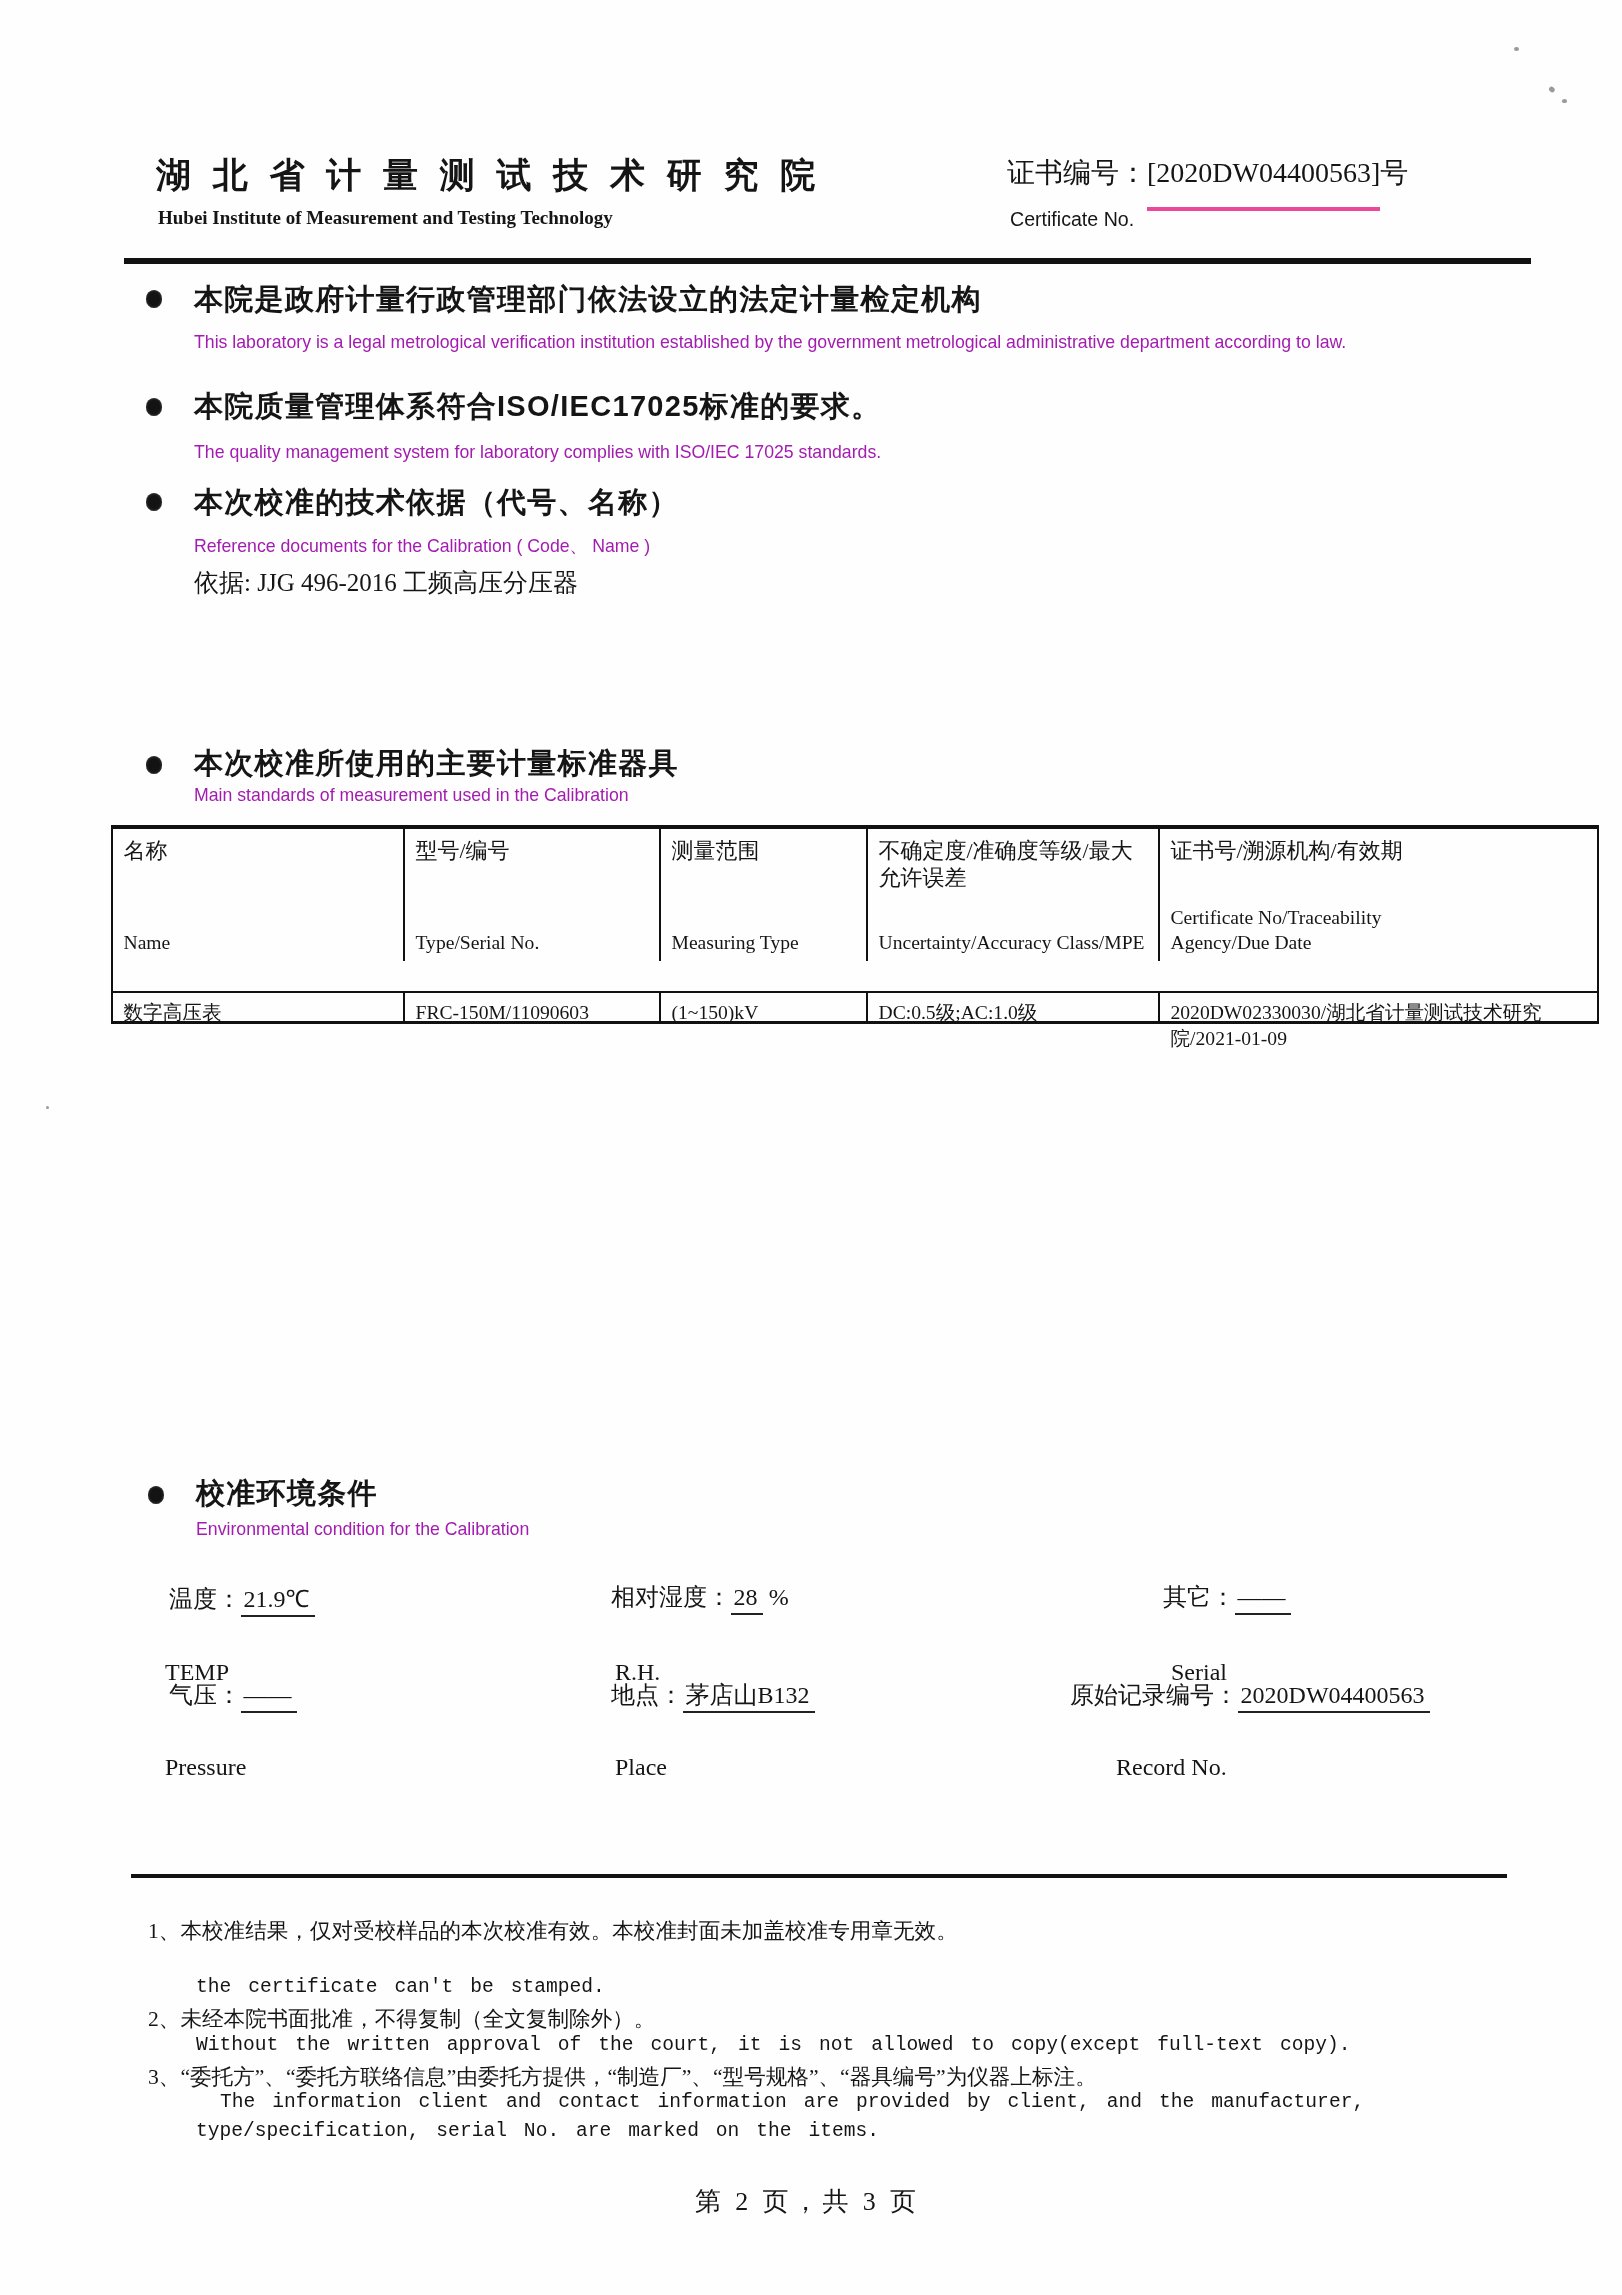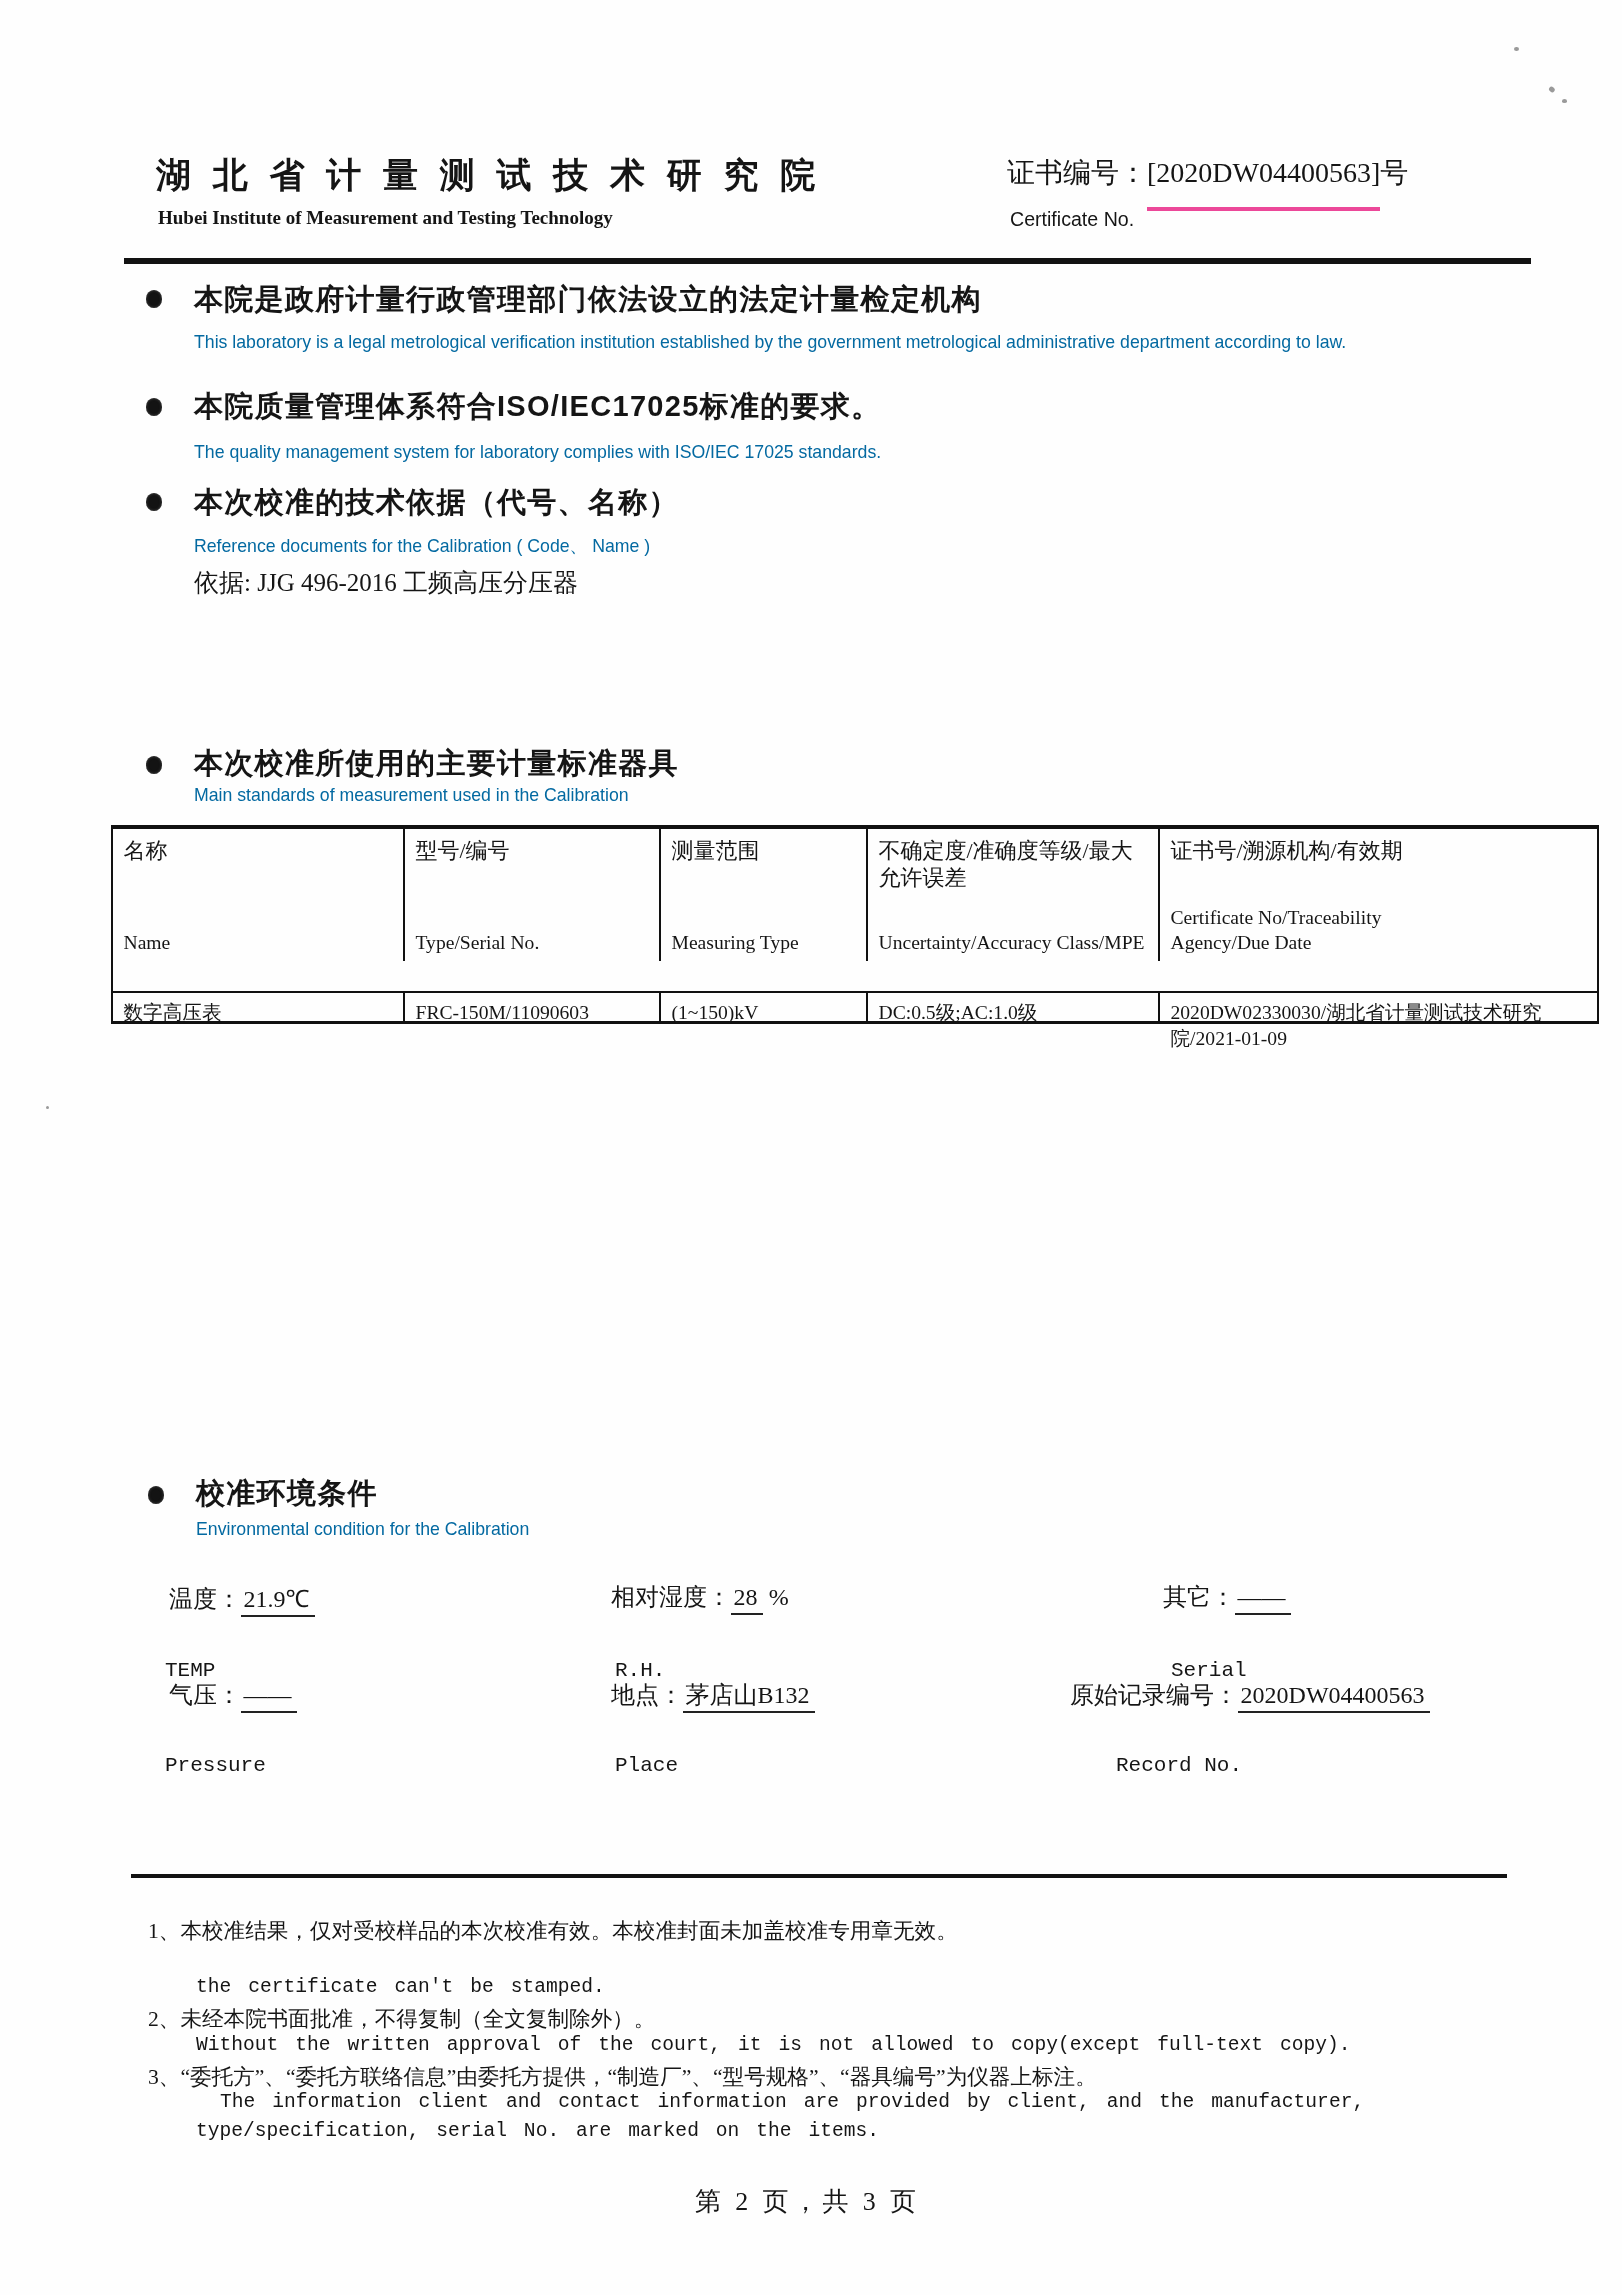--- a/index.html
+++ b/index.html
@@ -16,42 +16,42 @@
   .cert-num{border-bottom:4px solid #ec4899; padding-bottom:19px;}
   .cert-en{font-size:19.6px; font-family:"Liberation Sans", sans-serif;}
 
   .rule{background:#121212;}
 
   
   .bullet{width:16.3px; height:17.7px; border-radius:50%; background:#131313;
           box-shadow:inset 0 0 2.6px #555;}
   .sec-cn{font-size:29px; font-weight:600; font-family:"Liberation Sans", sans-serif;
           letter-spacing:1.3px; white-space:nowrap;}
-  .sec-en{font-size:17.7px; font-family:"Liberation Sans", sans-serif; color:#0369a1;}
+  .sec-en{font-size:17.7px; font-family:"Liberation Sans", sans-serif; color:#a21caf;}
   .sec-en-just{width:1315px; text-align:justify;}
   .ref-line{font-size:25px; white-space:nowrap;}
 
   
   .std-table{
     left:111px; top:825px; width:1488px;
     border:2.6px solid #111; border-top-width:4.6px; border-bottom-width:3.9px;
     display:grid; grid-template-columns:290px 256px 207px 292px 1fr;
     grid-template-rows:132px 60px; box-sizing:border-box;
   }
   .std-table .cell{border-left:2px solid #111; padding:7.8px 9.2px 5.2px 10.5px; box-sizing:border-box;}
   .std-table .cell.first{border-left:none;}
   .std-table .hcell{display:flex; flex-direction:column; justify-content:space-between;}
   .std-table .hcn{font-size:22px; line-height:1.25;}
   .std-table .hen{font-size:19.6px; line-height:1.3;}
   .std-table .dcell{border-top:2.6px solid #111; font-size:19.6px; line-height:1.35; padding-top:6.5px;margin-top:30px;}
   .w430{max-width:281px; display:block;}
 
   
   .env-val{font-size:24px; white-space:nowrap;}
-  .env-lab{font-size:21px; font-family:Liberation Mono, monospace; white-space:nowrap;}
+  .env-lab{font-size:24px; font-family:Liberation Serif, serif; white-space:nowrap;}
   .uval{border-bottom:2px solid #222; padding:0 5.2px 2.6px 2.6px;}
 
   
   .note-cn{font-size:21.6px; white-space:nowrap;}
   .note-en{font-size:19.6px; font-family:"Liberation Mono", "DejaVu Sans Mono", monospace;
            word-spacing:5.2px; white-space:nowrap;}
 
   .pg-footer{font-size:26px; letter-spacing:3.9px; white-space:nowrap;}
 
   .speck{background:#9a9a9a; border-radius:50%;}

